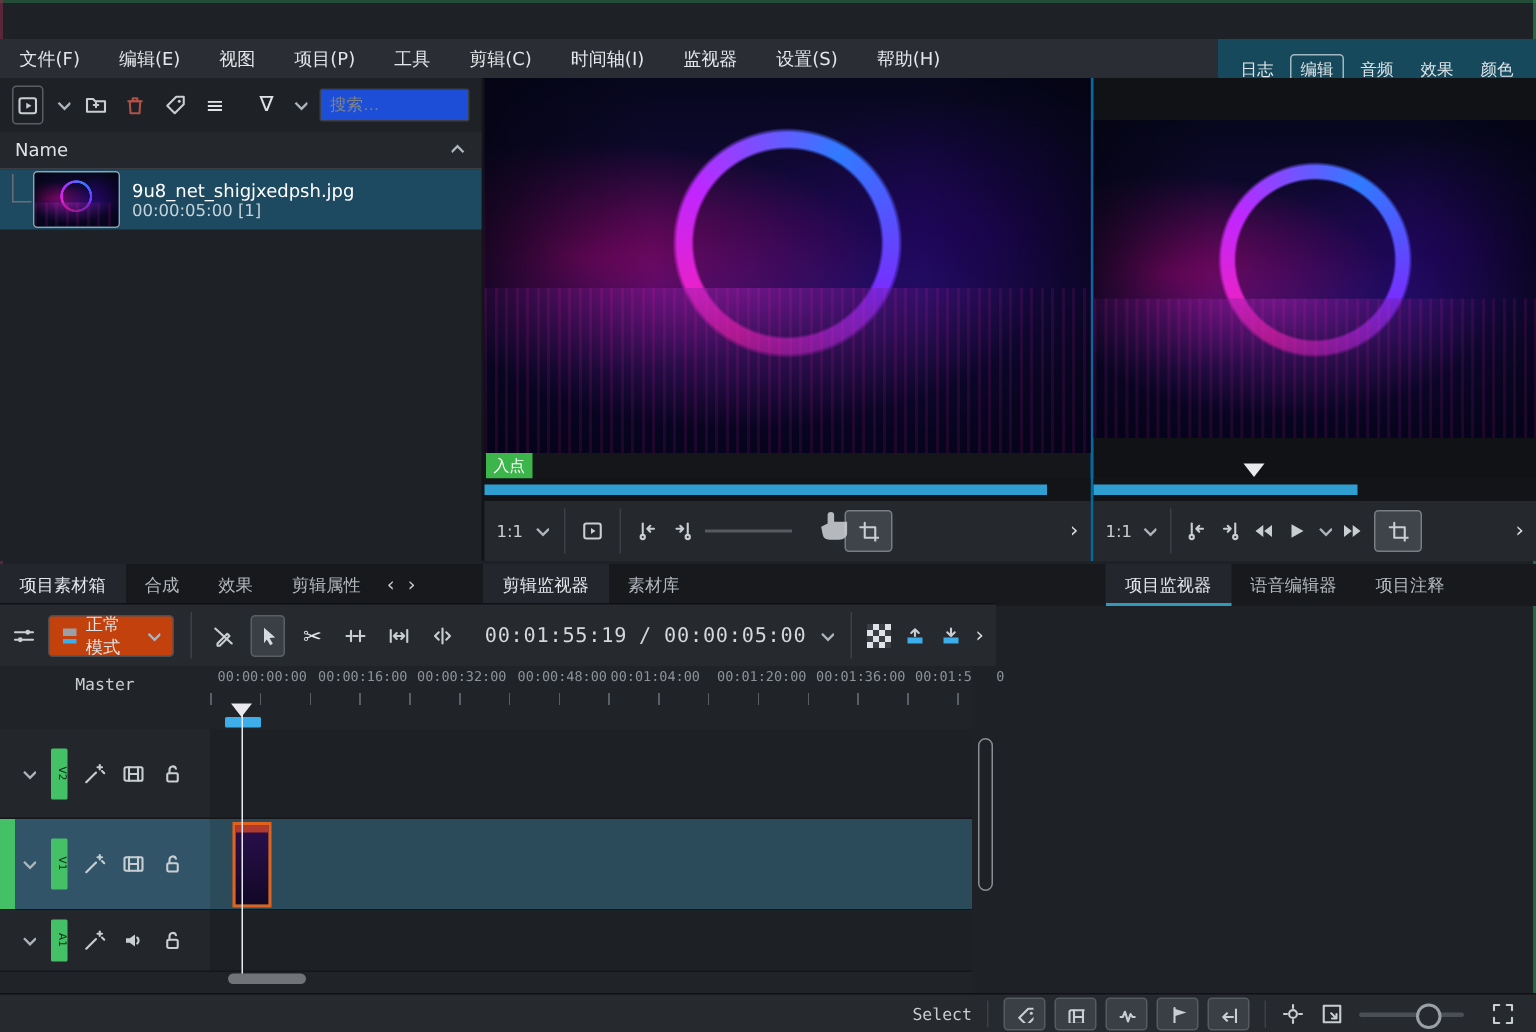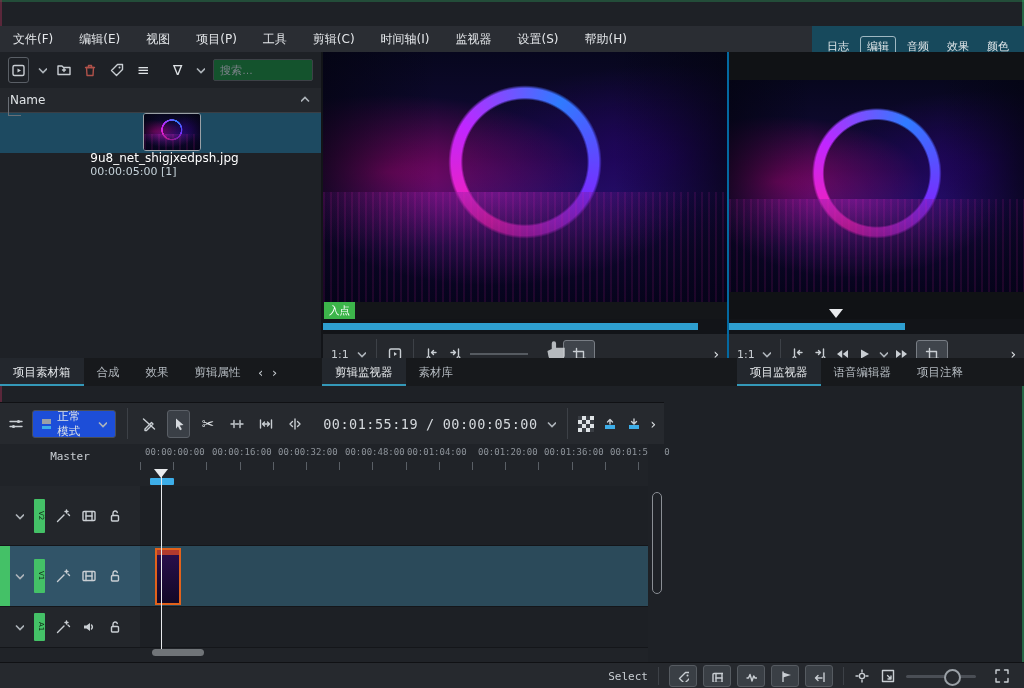--- a/index.html
+++ b/index.html
@@ -22,24 +22,24 @@
   .menubar{left:0;top:26px;width:1024px;height:26px;background:#2a2d33;}
   .menu-item{font-size:12px;color:#e4e7ea;padding:0 13px;height:26px;display:flex;align-items:center;}
   .workspace{position:absolute;right:0;top:0;height:41px;background:#17495c;display:flex;align-items:center;padding:0 8px;gap:4px;}
   .ws-btn{font-size:11px;color:#dfe5e8;padding:2px 6px;border-radius:3px;border:1px solid transparent;}
   .ws-btn.active{border-color:#9fb8c2;}
 
   
   .bin{left:0;top:52px;width:321px;height:322px;background:#1e2126;border-right:2px solid #121418;}
   .bin-toolbar{height:36px;padding:0 8px;gap:8px;}
   .tool-btn{width:24px;height:24px;display:flex;align-items:center;justify-content:center;border-radius:3px;}
-  .search{width:86px;height:20px;background:#14532d;border:1px solid #3d4147;border-radius:2px;color:#c9ced3;font-size:11px;padding:0 6px;outline:none;}
+  .search{width:86px;height:20px;background:#1d4ed8;border:1px solid #3d4147;border-radius:2px;color:#c9ced3;font-size:11px;padding:0 6px;outline:none;}
   .search::placeholder{color:#7d838a;}
   .bin-header{height:24px;background:#24272c;border-bottom:1px solid #3a3e44;padding:0 10px;font-size:12px;color:#dfe3e6;display:flex;align-items:center;}
-  .clip-row{height:40px;background:#1d4a61;display:flex;align-items:center;flex-direction:column;}
+  .clip-row{height:40px;background:#1d4a61;display:flex;align-items:center;}
   .thumb{width:56px;height:36px;border:1px solid #9aa0a6;border-radius:3px;overflow:hidden;flex:none;margin-left:22px;}
   .clip-name{font-size:12px;color:#fff;line-height:14px;}
   .clip-meta{font-size:11px;color:#c6d3da;line-height:13px;}
 
   
   .neon{position:relative;width:100%;height:100%;overflow:hidden;
     background:
       linear-gradient(90deg, rgba(4,4,18,.75), transparent 28%, transparent 72%, rgba(4,4,18,.75)),
       radial-gradient(ellipse at 16% 48%, rgba(255,0,150,.45), transparent 42%),
       radial-gradient(ellipse at 86% 42%, rgba(50,0,140,.5), transparent 45%),
@@ -59,29 +59,29 @@
   .clipmon{left:323px;top:52px;width:404px;height:322px;background:#141619;border-right:6px solid #0369a1;}
   .projmon{left:729px;top:52px;width:295px;height:322px;background:#101215;}
   .mon-ruler{position:absolute;left:0;right:0;top:267px;height:15px;background:#121418;}
   .zonebar{position:absolute;top:4px;height:7px;background:#2e9fd0;}
   .mon-ctl{position:absolute;left:0;right:0;top:282px;height:40px;background:#25282d;display:flex;align-items:center;padding:0 8px;gap:7px;font-size:11px;color:#c9ced3;}
   .inpoint{position:absolute;left:1px;top:250px;height:17px;padding:0 5px;background:#3cb54a;color:#fff;font-size:10.5px;display:flex;align-items:center;}
   .ph-tri{width:0;height:0;border-left:7px solid transparent;border-right:7px solid transparent;border-top:9px solid #e8eaed;}
   .crop-btn{width:30px;height:26px;background:#3f444b;border:1px solid #787d84;border-radius:3px;display:flex;align-items:center;justify-content:center;position:relative;}
 
   
-  .docktabs{left:0;top:358px;width:1024px;height:28px;background:#17191c;}
+  .docktabs{left:0;top:376px;width:1024px;height:28px;background:#17191c;}
   .tabgrp{position:absolute;top:0;height:28px;display:flex;}
   .tab{height:28px;display:flex;align-items:center;padding:0 13px;font-size:11.5px;color:#b3b9bf;}
   .tab.active{background:#23272d;box-shadow:inset 0 -2px 0 #3498b8;color:#e4e7ea;}
   .scrollarrow{width:14px;height:28px;display:flex;align-items:center;justify-content:center;color:#c9ced3;font-size:13px;}
 
   
   .tltb{left:0;top:402px;width:664px;height:42px;background:#26292e;display:flex;align-items:center;padding:0 8px;gap:8px;box-sizing:border-box;border-top:1px solid #101114;}
-  .mode-btn{height:26px;background:#1d4ed8;border:1px solid #4a4e55;border-radius:3px;display:flex;align-items:center;gap:6px;padding:0 8px;font-size:11.5px;color:#dfe3e6;}
+  .mode-btn{height:26px;background:#c2410c;border:1px solid #4a4e55;border-radius:3px;display:flex;align-items:center;gap:6px;padding:0 8px;font-size:11.5px;color:#dfe3e6;}
   .tool{width:26px;height:26px;display:flex;align-items:center;justify-content:center;border-radius:3px;}
   .tool.active{background:#3a3f46;border:1px solid #5a5f66;}
   .tc{font-size:13.5px;color:#d4d8dc;letter-spacing:.5px;}
   .checker{width:16px;height:16px;background:repeating-conic-gradient(#dfe3e6 0% 25%, #3a3e44 0% 50%) 0 0/8px 8px;flex:none;}
 
   
   .tl{left:0;top:444px;width:664px;height:218px;background:#202328;}
   .ruler-lab{position:absolute;top:3px;font-size:9px;color:#8d939a;font-family:"DejaVu Sans Mono",monospace;}
   .trow{display:flex;width:648px;}
   .thead{width:140px;flex:none;display:flex;align-items:center;gap:10px;padding-left:14px;box-sizing:border-box;border-bottom:1px solid #14161a;position:relative;}

